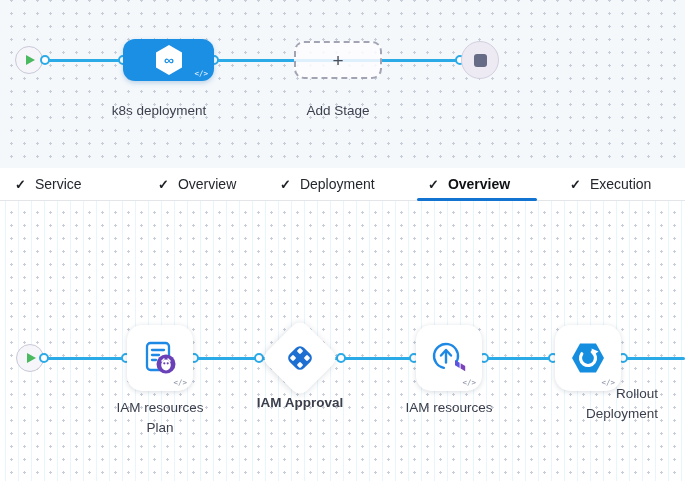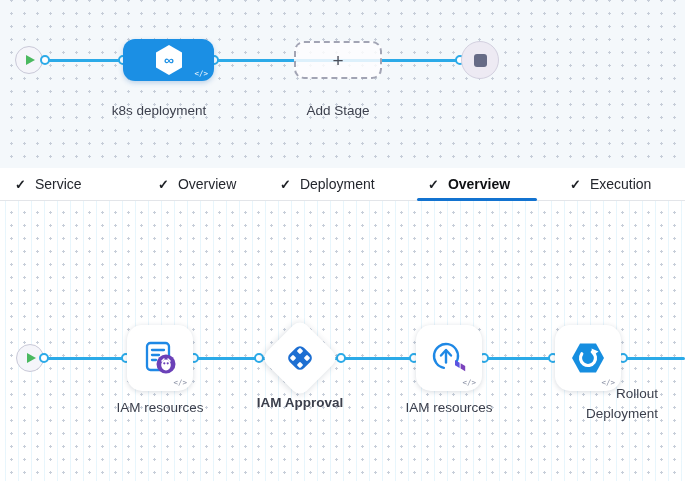--- a/index.html
+++ b/index.html
@@ -158,20 +158,21 @@
         <circle cx="23" cy="23" r="9.5" fill="#6b41b8"></circle>
         <ellipse cx="23" cy="24" rx="4.8" ry="5.4" fill="#ffffff"></ellipse>
         <circle cx="21.3" cy="22.3" r="1.1" fill="#6b41b8"></circle>
         <circle cx="24.7" cy="22.3" r="1.1" fill="#6b41b8"></circle>
         <path d="M19 20 l2 -2 M27 20 l-2 -2" stroke="#ffffff" stroke-width="1.6" stroke-linecap="round"></path>
       </svg>
       <span class="card-code">&lt;/&gt;</span>
     </div>
     <div class="node-label" style="left:90px; top:197px; width:140px;">
       <div>IAM resources</div>
+      <div>Plan</div>
     </div>
 
     <div class="diamond"></div>
     <svg class="diamond-icon" viewBox="0 0 32 32">
       <rect x="6" y="6" width="20" height="20" rx="5.5" fill="#1d6fd2" transform="rotate(45 16 16)"></rect>
       <rect x="13.6" y="6.6" width="4.8" height="4.8" rx="1.2" fill="#ffffff" transform="rotate(45 16 9)"></rect>
       <rect x="6.6" y="13.6" width="4.8" height="4.8" rx="1.2" fill="#ffffff" transform="rotate(45 9 16)"></rect>
       <rect x="20.6" y="13.6" width="4.8" height="4.8" rx="1.2" fill="#ffffff" transform="rotate(45 23 16)"></rect>
       <rect x="13.6" y="20.6" width="4.8" height="4.8" rx="1.2" fill="#ffffff" transform="rotate(45 16 23)"></rect>
     </svg>

